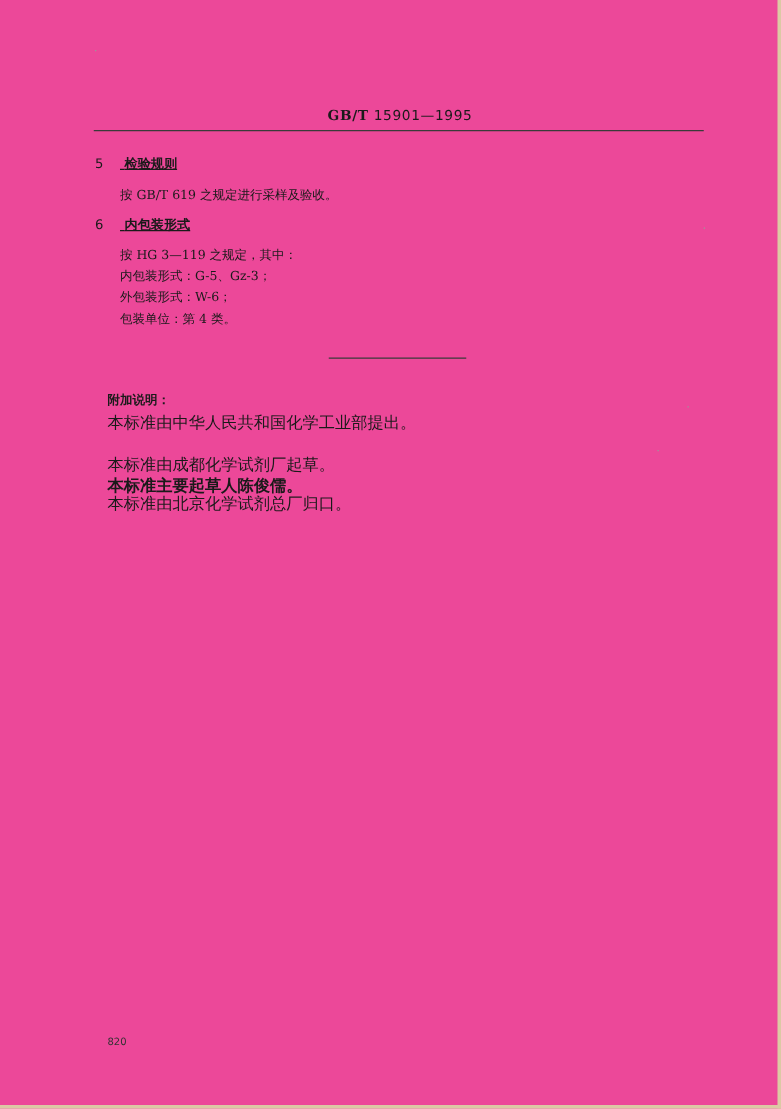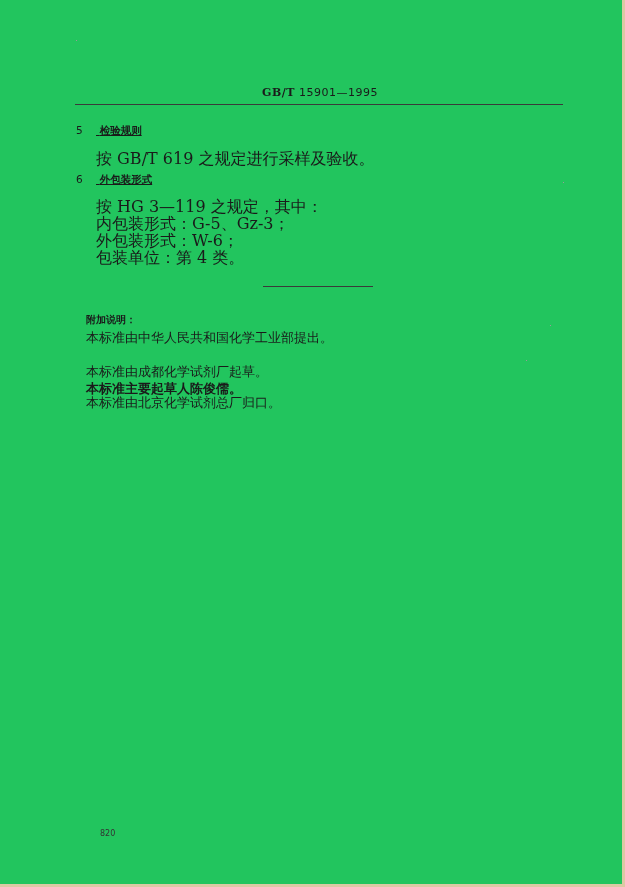--- a/index.html
+++ b/index.html
@@ -5,56 +5,56 @@
     html, body { margin: 0; padding: 0; }
     body {
       width: 625px; height: 887px; position: relative; overflow: hidden;
       background: #ffffff;
       font-family: "DejaVu Serif", "Liberation Serif", serif;
       color: #1a1a1a;
     }
     .page {
       position: absolute; left: 0; top: 0;
       width: 622px; height: 884px;
-      background: #22c55e;
+      background: #ec4899;
       border-right: 3px solid #dcc9a4;
       border-bottom: 3px solid #dcc9a4;
     }
     .header-title {
       position: absolute; left: 0; width: 640px; top: 86px;
       text-align: center; font-size: 11px; letter-spacing: 0.5px;
       font-family: "DejaVu Sans", "Liberation Sans", sans-serif;
     }
     .header-title .gb { font-weight: bold; font-family: "DejaVu Serif", serif; }
     .header-rule {
       position: absolute; left: 75px; top: 104px; width: 488px; height: 0;
       border-top: 1.5px solid #3a3a3a;
     }
     .section-heading {
       position: absolute; left: 76px; font-size: 10.5px; font-weight: bold;
       font-family: "DejaVu Sans", "Liberation Sans", sans-serif;
       text-decoration: underline;
     }
     .section-heading .num { display: inline-block; width: 20px; font-weight: normal; }
     .body-line {
-      position: absolute; left: 96px; font-size: 16px; white-space: nowrap;
+      position: absolute; left: 96px; font-size: 10px; white-space: nowrap;
     }
     .left-line {
       position: absolute; left: 86px; font-size: 13px; white-space: nowrap;
     }
     .sep-line {
       position: absolute; left: 263px; top: 286px; width: 110px; height: 0;
       border-top: 1.5px solid #3a3a3a;
     }
     .note-heading {
       position: absolute; left: 86px; top: 313px; font-size: 10px; font-weight: bold;
       font-family: "DejaVu Sans", "Liberation Sans", sans-serif;
     }
     .page-number {
-      position: absolute; left: 100px; top: 829px; font-size: 8px; color: #333;
+      position: absolute; left: 86px; top: 829px; font-size: 8px; color: #333;
       font-family: "DejaVu Sans", "Liberation Sans", sans-serif;
     }
     .speck { position: absolute; width: 1px; height: 1px; background: #999; }
   </style>
 </head>
 <body>
 
 <div class="page">
 
   <div class="header-title">
@@ -64,21 +64,21 @@
   <div class="header-rule"></div>
 
   <div class="section-heading" style="top:124px;">
     <span class="num">5</span>
     <span>检验规则</span>
   </div>
   <div class="body-line" style="top:149px;">按 GB/T 619 之规定进行采样及验收。</div>
 
   <div class="section-heading" style="top:173px;">
     <span class="num">6</span>
-    <span>外包装形式</span>
+    <span>内包装形式</span>
   </div>
   <div class="body-line" style="top:197px;">按 HG 3—119 之规定，其中：</div>
   <div class="body-line" style="top:214px;">内包装形式：G-5、Gz-3；</div>
   <div class="body-line" style="top:231px;">外包装形式：W-6；</div>
   <div class="body-line" style="top:248px;">包装单位：第 4 类。</div>
 
   <div class="sep-line"></div>
 
   <div class="note-heading">附加说明：</div>
   <div class="left-line" style="top:329px;">本标准由中华人民共和国化学工业部提出。</div>

